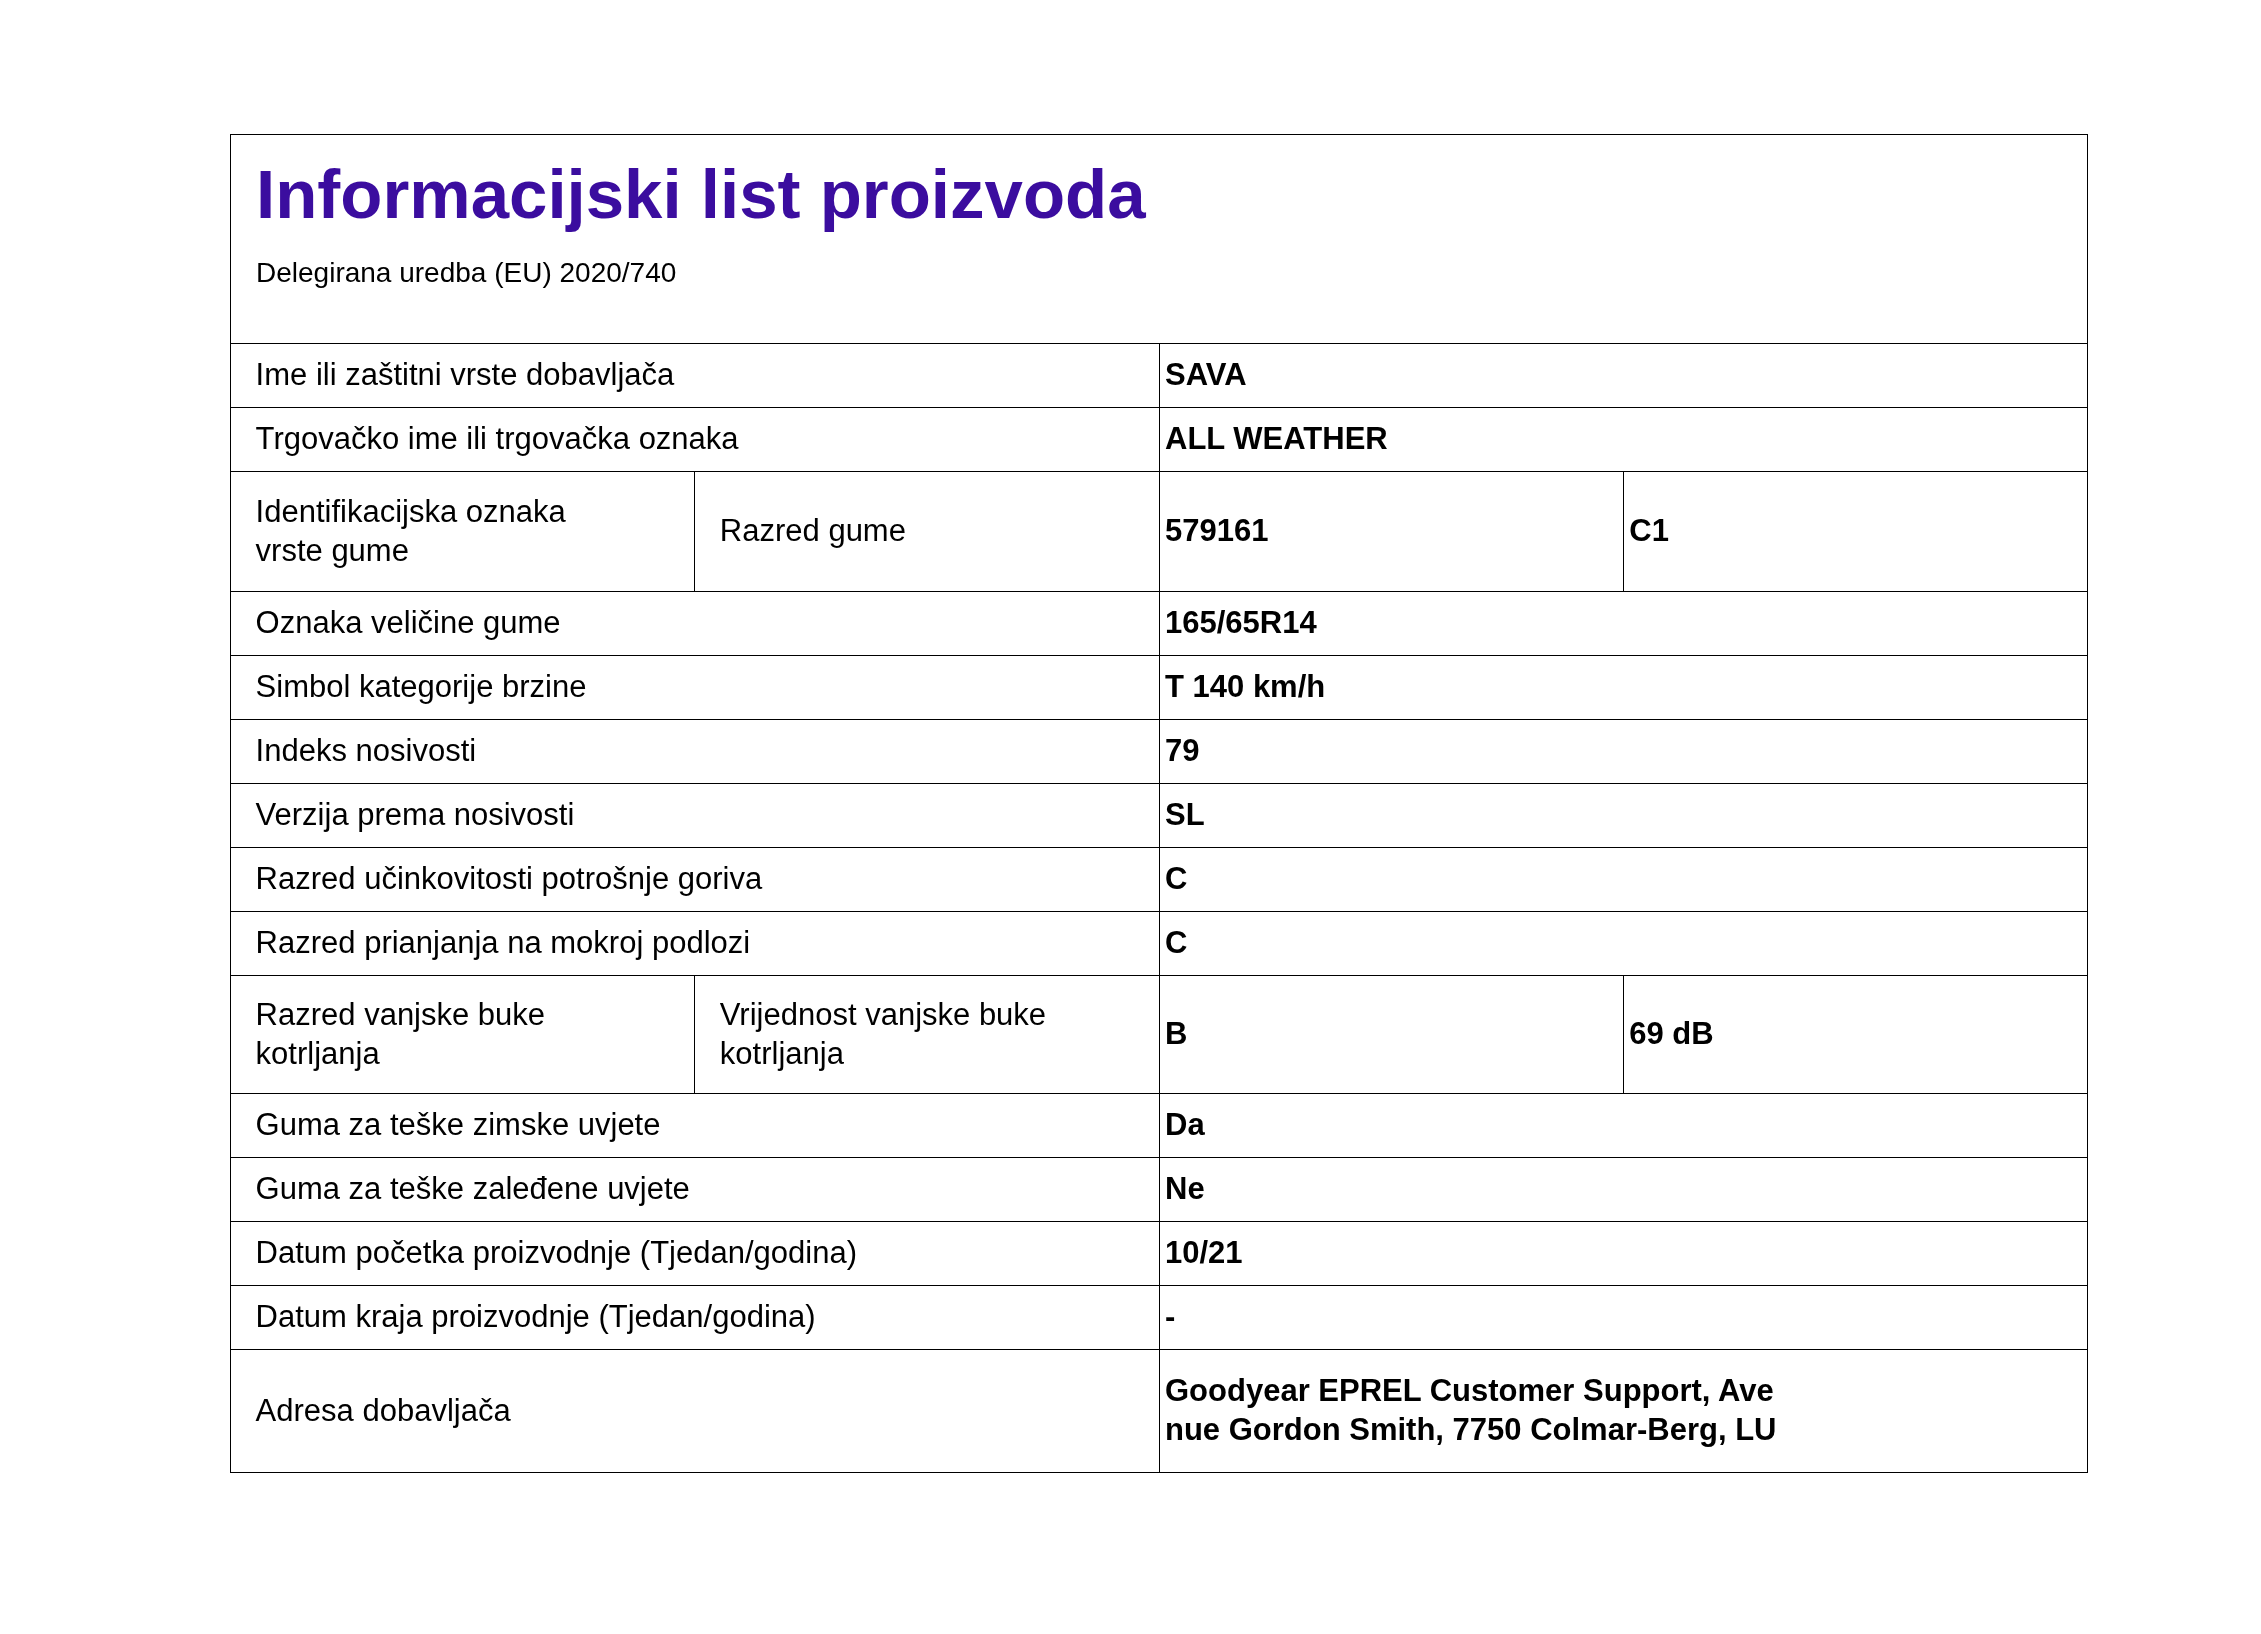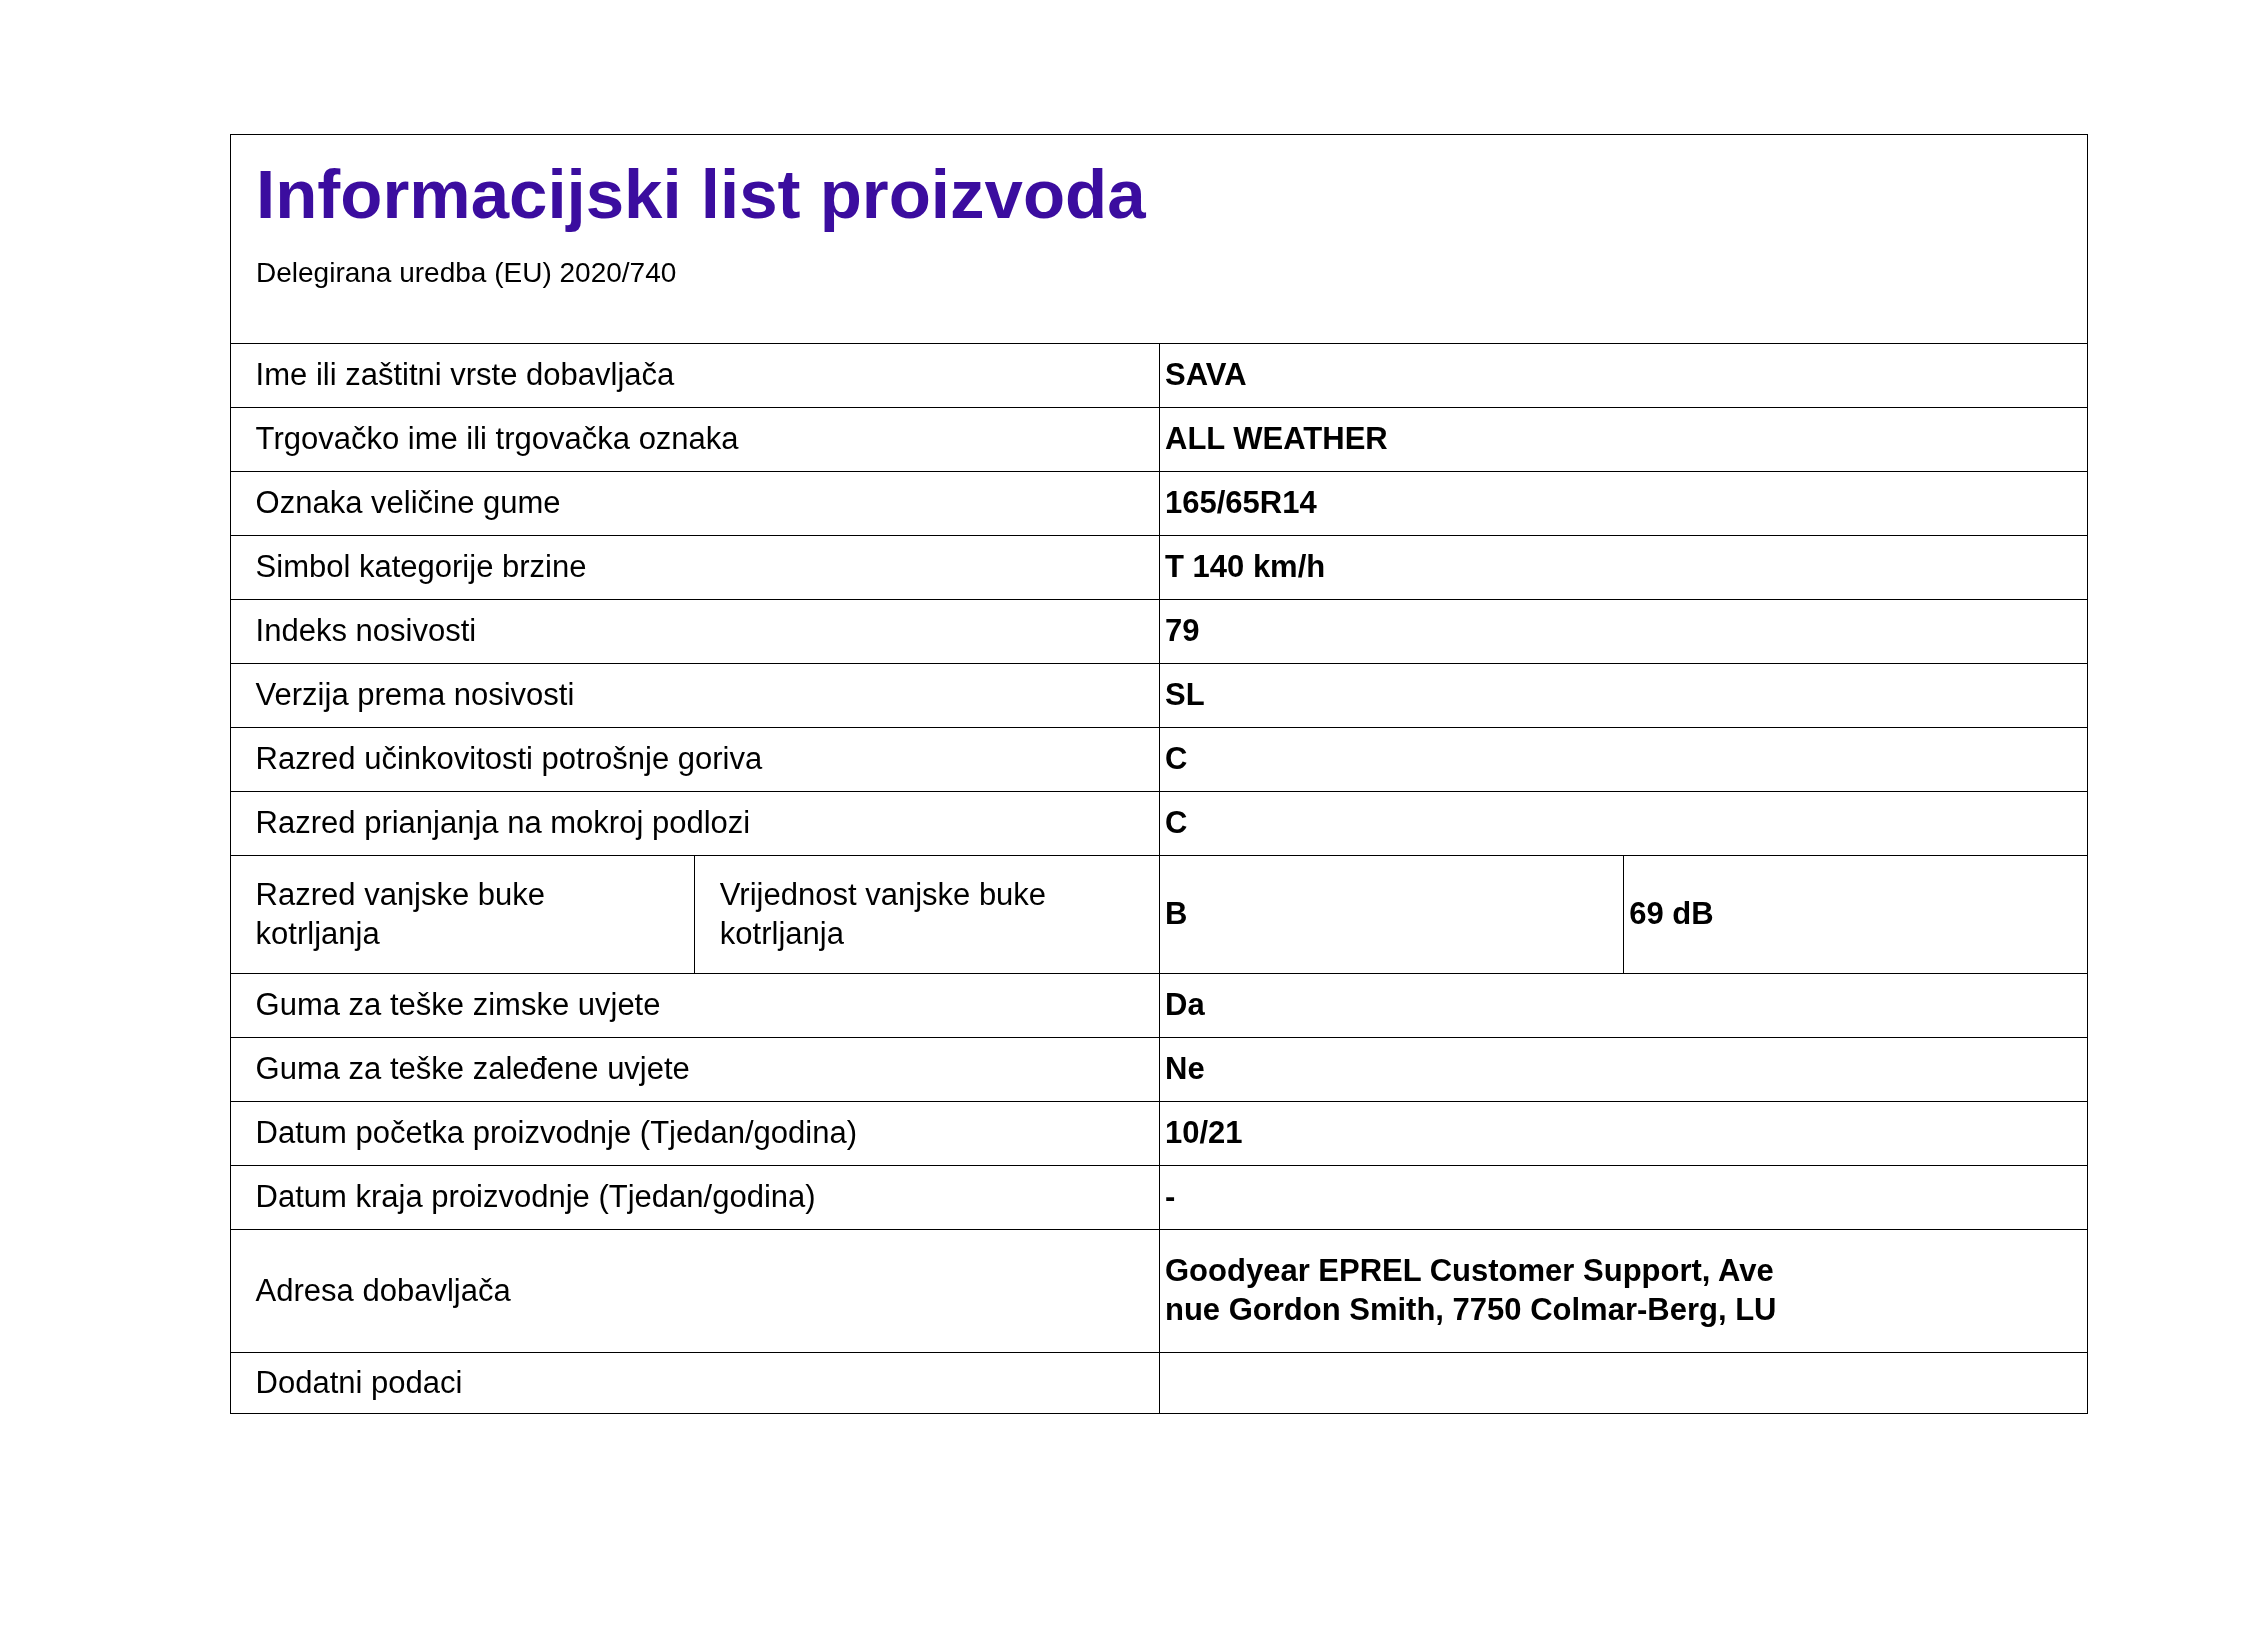--- a/index.html
+++ b/index.html
@@ -102,20 +102,29 @@
     <tr class="h-single">
       <td colspan="2" class="lbl">Ime ili zaštitni vrste dobavljača</td>
       <td colspan="2" class="val">SAVA</td>
     </tr>
 
     <tr class="h-single">
       <td colspan="2" class="lbl">Trgovačko ime ili trgovačka oznaka</td>
       <td colspan="2" class="val">ALL WEATHER</td>
     </tr>
 
+    <tr class="h-tall">
+      <td class="lbl multi">
+        <span class="line">Identifikacijska oznaka</span>
+        <span class="line">vrste gume</span>
+      </td>
+      <td class="lbl">Razred gume</td>
+      <td class="val">579161</td>
+      <td class="val">C1</td>
+    </tr>
 
     <tr class="h-single">
       <td colspan="2" class="lbl">Oznaka veličine gume</td>
       <td colspan="2" class="val">165/65R14</td>
     </tr>
 
     <tr class="h-single">
       <td colspan="2" class="lbl">Simbol kategorije brzine</td>
       <td colspan="2" class="val">T 140 km/h</td>
     </tr>
@@ -174,21 +183,17 @@
     </tr>
 
     <tr class="h-addr">
       <td colspan="2" class="lbl">Adresa dobavljača</td>
       <td colspan="2" class="val multi">
         <span class="line">Goodyear EPREL Customer Support, Ave</span>
         <span class="line">nue Gordon Smith, 7750 Colmar-Berg, LU</span>
       </td>
     </tr>
 
-    <tr class="h-last">
-      <td colspan="2" class="lbl">Dodatni podaci</td>
-      <td colspan="2" class="val"></td>
-    </tr>
 
   </tbody>
     </table>
 </div>
 
 
 </body></html>

